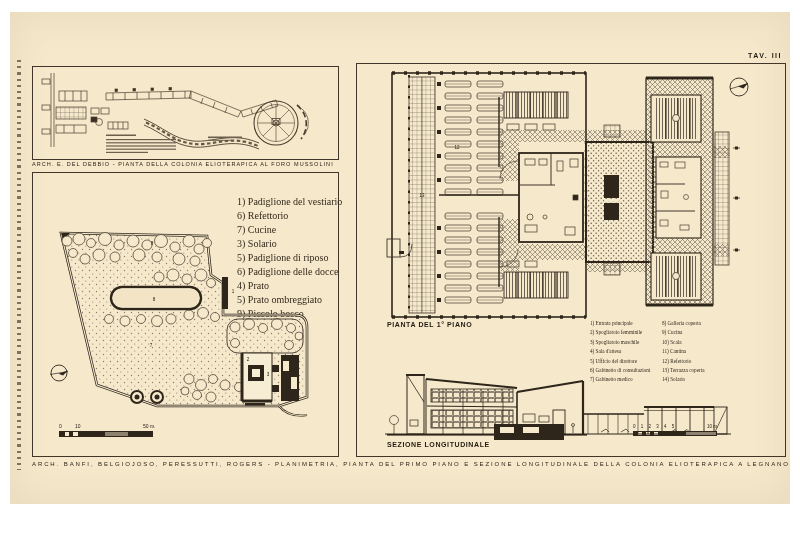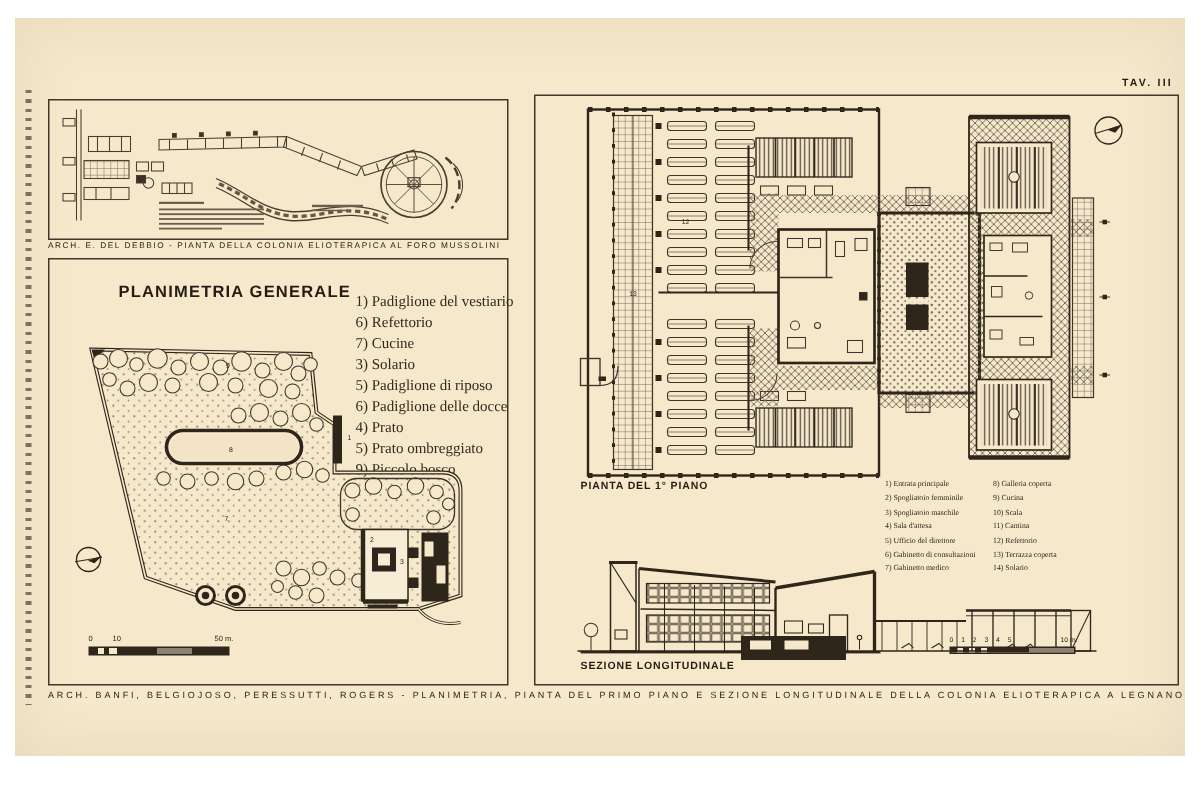--- a/index.html
+++ b/index.html
@@ -124,21 +124,20 @@
           <rect x="73" y="81.6" width="70" height="1.2"></rect>
         <rect x="73" y="84.8" width="42" height="1.2"></rect>
         <rect x="175" y="69.5" width="34" height="1.6"></rect>
           <rect x="175" y="72.8" width="24" height="1"></rect>
       </g>
     </svg>
   </div>
   <div class="capA">ARCH. E. DEL DEBBIO - PIANTA DELLA COLONIA ELIOTERAPICA AL FORO MUSSOLINI</div>
 
   <div class="panel panelB">
-    <div class="titleB">PLANIMETRIA GENERALE</div>
     <div class="legendB">
       <div>1) Padiglione del vestiario</div>
       <div>6) Refettorio</div>
       <div>7) Cucine</div>
       <div>3) Solario</div>
       <div>5) Padiglione di riposo</div>
       <div>6) Padiglione delle docce</div>
       <div>4) Prato</div>
       <div>5) Prato ombreggiato</div>
       <div>9) Piccolo bosco</div>

